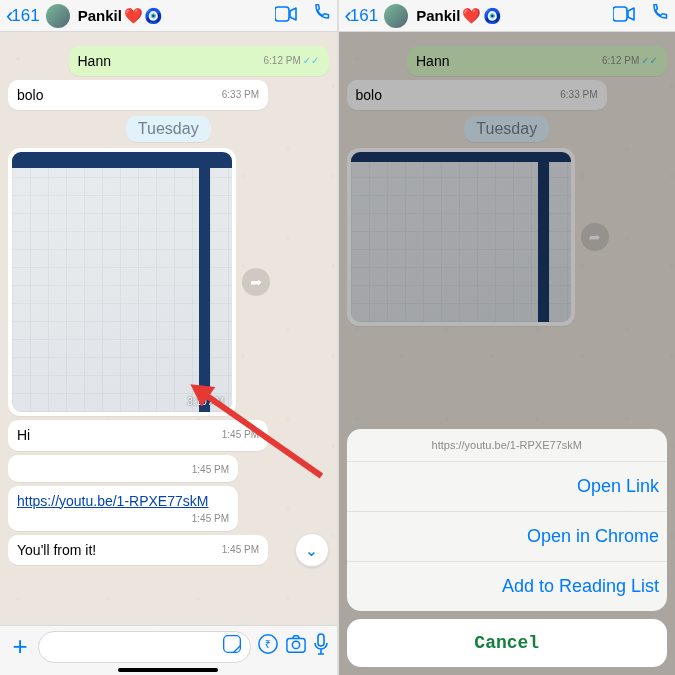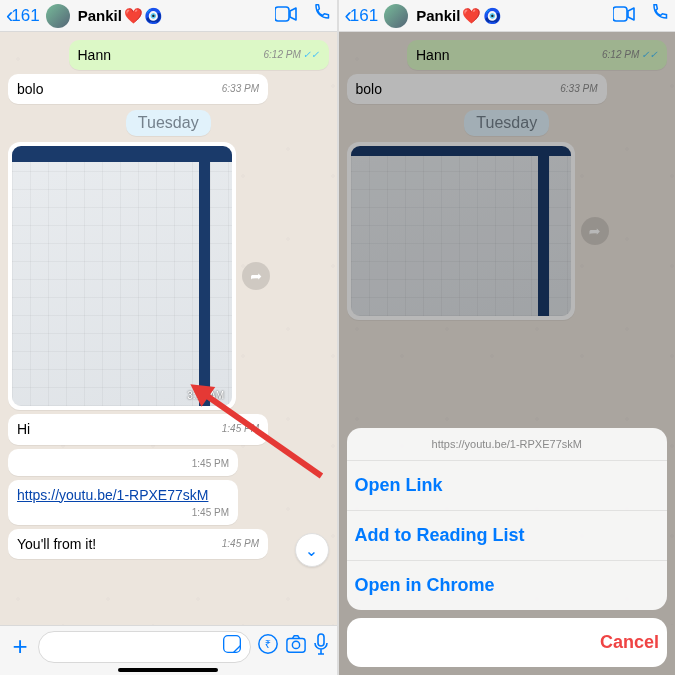--- a/index.html
+++ b/index.html
@@ -51,21 +51,21 @@
   .hicon { color:#007AFF; font-size:20px; margin-left:10px; }
   
   .chat {
     position: relative;
     height: calc(100% - 32px - 50px);
     overflow: hidden;
     background: #ECE5DD;
     background-image: radial-gradient(circle at 20% 30%, rgba(0,0,0,.015) 2px, transparent 2px),
                       radial-gradient(circle at 70% 60%, rgba(0,0,0,.015) 2px, transparent 2px);
     background-size: 90px 90px;
-    padding: 4px 8px;
+    padding: 10px 8px;
   }
   .bubble {
     background: #fff;
     border-radius: 10px;
     padding: 6px 9px;
     position: relative;
     max-width: 260px;
     margin: 4px 0;
     box-shadow: 0 1px 0 rgba(0,0,0,.05);
     font-size: 14px;
@@ -74,21 +74,20 @@
   .bubble.out {
     background: #DCF8C6;
     margin-left: auto;
   }
   .bubble .ts {
     font-size: 10px;
     color: #8c8c8c;
     float: right;
     margin-left: 8px;
     margin-top: 2px;
-    font-style: italic;
   }
   .bubble.out .ticks { color:#4FC3F7; margin-left:2px;}
   .date-pill {
     display: table;
     margin: 6px auto;
     background: #E1F2FB;
     color:#74818c;
     font-size: 16px;
     padding: 4px 12px;
     border-radius: 10px;
@@ -169,31 +168,31 @@
     background: rgba(248,248,248,.96);
     border-radius: 14px;
     overflow:hidden;
   }
   .sheet-title {
     text-align:center; font-size:11px; color:#8a8a8a;
     padding:10px 8px;
     border-bottom:1px solid rgba(0,0,0,.08);
   }
   .sheet-item {
-    text-align:left; color:#007AFF; font-size:18px;
+    text-align:right; color:#007AFF; font-size:18px;
     padding:14px 8px;
     border-bottom:1px solid rgba(0,0,0,.08);
     position:relative;
-    font-weight:bold;
   }
   .sheet-item:last-child { border-bottom:none; }
   .cancel {
     background:#fff; border-radius:14px;
-    text-align:right; color:#ef4444; font-size:18px; font-weight:600;
+    text-align:center; color:#15803d; font-size:18px; font-weight:600;
     padding:14px 8px;
+    font-family:Liberation Mono, monospace;
   }
   .copy-highlight {
     position:absolute; left:50%; top:50%; transform:translate(-50%,-50%);
     width:90px; height:36px; border:4px solid #E53935;
     pointer-events:none;
   }
   
   .arrow {
     position:absolute;
     left:185px; top:430px;
@@ -358,18 +357,18 @@
       <div class="fwd-circle">➦</div>
     </div>
   </div>
 
   <div class="chat-dim"></div>
 
   <div class="sheet">
     <div class="sheet-group">
       <div class="sheet-title">https://youtu.be/1-RPXE77skM</div>
       <div class="sheet-item">Open Link</div>
+      <div class="sheet-item">Open in Chrome</div>
       <div class="sheet-item">Add to Reading List</div>
-      <div class="sheet-item">Open in Chrome</div>
     </div>
     <div class="cancel">Cancel</div>
   </div>
 </div>
 
 </body></html>

